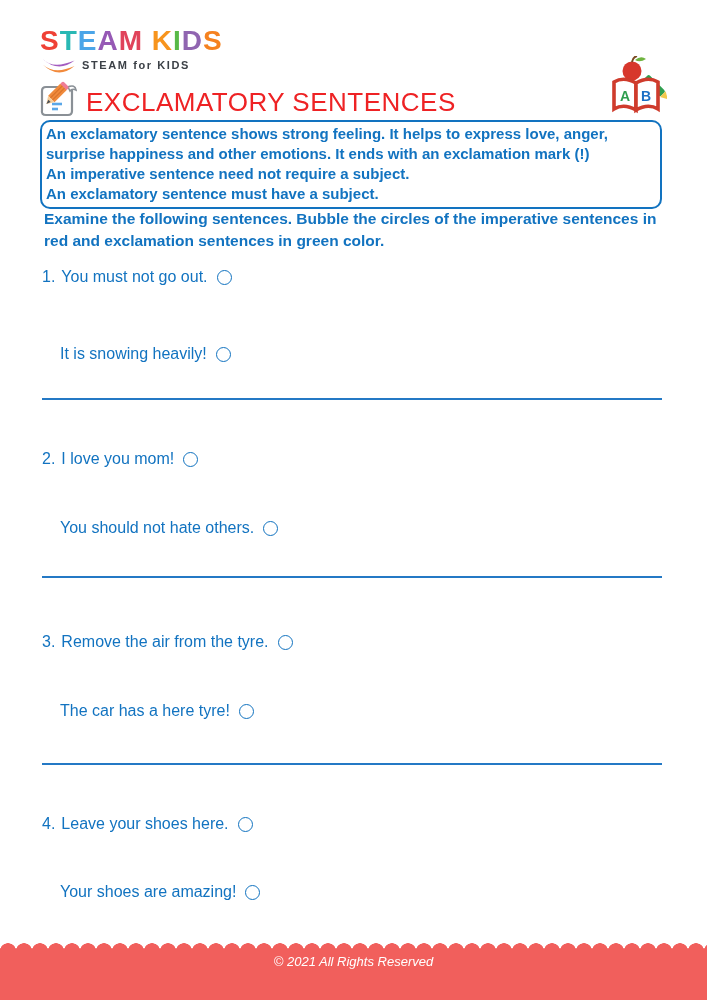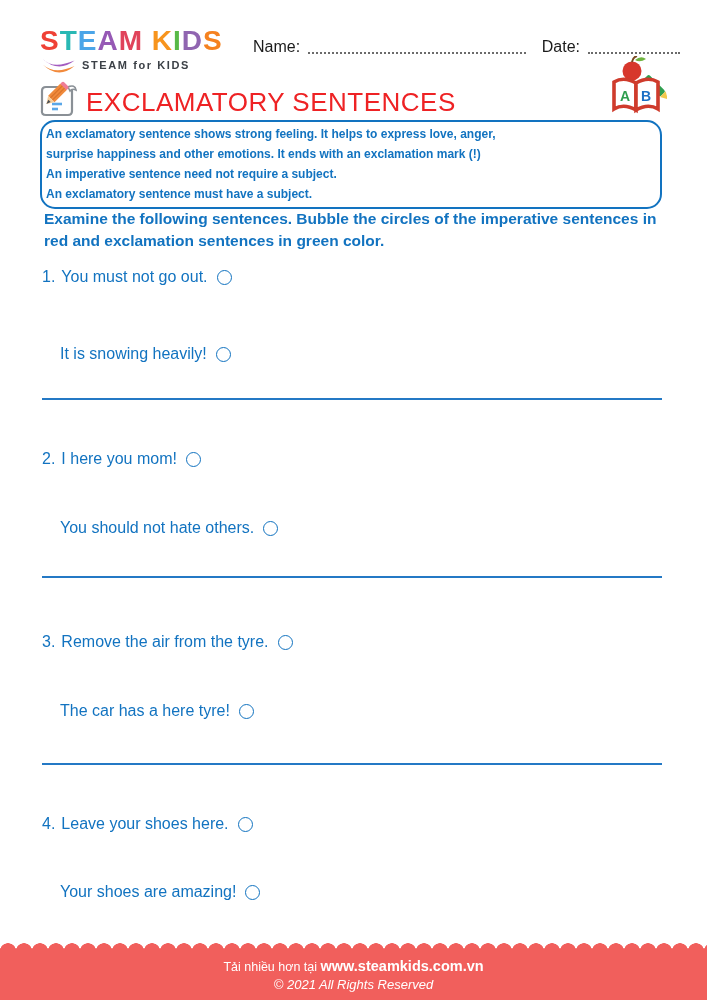--- a/index.html
+++ b/index.html
@@ -66,25 +66,25 @@
     letter-spacing: 0.5px;
   }
   .book-icon { position: absolute; top: 56px; right: 40px; }
 
   
   .info-box {
     position: absolute;
     top: 120px; left: 40px;
     width: 622px;
     border: 2px solid #1273c0;
-    border-radius: 15px;
+    border-radius: 10px;
     padding: 2px 5px 3px 4px;
     color: #1273c0;
     font-weight: bold;
-    font-size: 12px;
+    font-size: 15px;
     line-height: 20px;
   }
   .info-line { white-space: nowrap; }
 
   .instructions {
     position: absolute;
     top: 208px; left: 44px;
     width: 630px;
     color: #1273c0;
     font-weight: bold;
@@ -156,26 +156,20 @@
       <span class="logo-swoosh">
         <svg width="38" height="22" viewBox="0 0 38 24">
           <path d="M1 4 Q12 16 36 6 Q18 20 1 4 Z" fill="#a35cc0"></path>
           <path d="M1 10 Q14 22 36 12 Q18 27 1 10 Z" fill="#f28a3c"></path>
         </svg>
       </span>
       <span class="logo-subtitle">STEAM for KIDS</span>
     </div>
   </div>
 
-  <div class="fields">
-    <span class="field-label">Name:</span>
-    <span class="dotted-line dotted-name"></span>
-    <span class="field-label date-label">Date:</span>
-    <span class="dotted-line dotted-date"></span>
-  </div>
 
   <div class="title-row">
     <span class="title-icon">
       <svg width="50" height="40" viewBox="0 0 50 40">
         <path d="M14 7 H36 Q41 6 40 11 L40 31 Q40 35 36 35 H14 Q9 35 10 30 L10 11 Q10 7 14 7 Z" fill="#ffffff" stroke="#8a9096" stroke-width="2.2"></path>
         <path d="M36 7 Q43 4 44 10 Q40 8 38 11 Z" fill="#ffffff" stroke="#8a9096" stroke-width="1.6"></path>
         <line x1="20" y1="24" x2="30" y2="24" stroke="#5aa7e8" stroke-width="2.6"></line>
         <line x1="20" y1="29" x2="26" y2="29" stroke="#5aa7e8" stroke-width="2.6"></line>
         <g transform="translate(31,1) rotate(45)">
           <rect x="0" y="0" width="9" height="5" rx="2" fill="#ef7d96"></rect>
@@ -221,21 +215,21 @@
     <span class="bubble-circle"></span>
   </div>
   <div class="sentence-row sub" id="row-1a">
     <span>It is snowing heavily!</span>
     <span class="bubble-circle"></span>
   </div>
   <div class="divider" id="div-1"></div>
 
   <div class="sentence-row" id="row-2m">
     <span class="num">2.</span>
-    <span>I here you mom!</span>
+    <span>I love you mom!</span>
     <span class="bubble-circle"></span>
   </div>
   <div class="sentence-row sub" id="row-2a">
     <span>You should not hate others.</span>
     <span class="bubble-circle"></span>
   </div>
   <div class="divider" id="div-2"></div>
 
   <div class="sentence-row" id="row-3m">
     <span class="num">3.</span>
@@ -253,19 +247,16 @@
     <span>Leave your shoes here.</span>
     <span class="bubble-circle"></span>
   </div>
   <div class="sentence-row sub" id="row-4a">
     <span>Your shoes are amazing!</span>
     <span class="bubble-circle"></span>
   </div>
 
   <div class="footer-scallops"></div>
   <div class="footer">
-    <div class="footer-line1">
-      <span>Tải nhiều hơn tại </span><span class="footer-url">www.steamkids.com.vn</span>
-    </div>
     <div class="footer-line2">© 2021 All Rights Reserved</div>
   </div>
 
 </div>
 
 </body></html>

